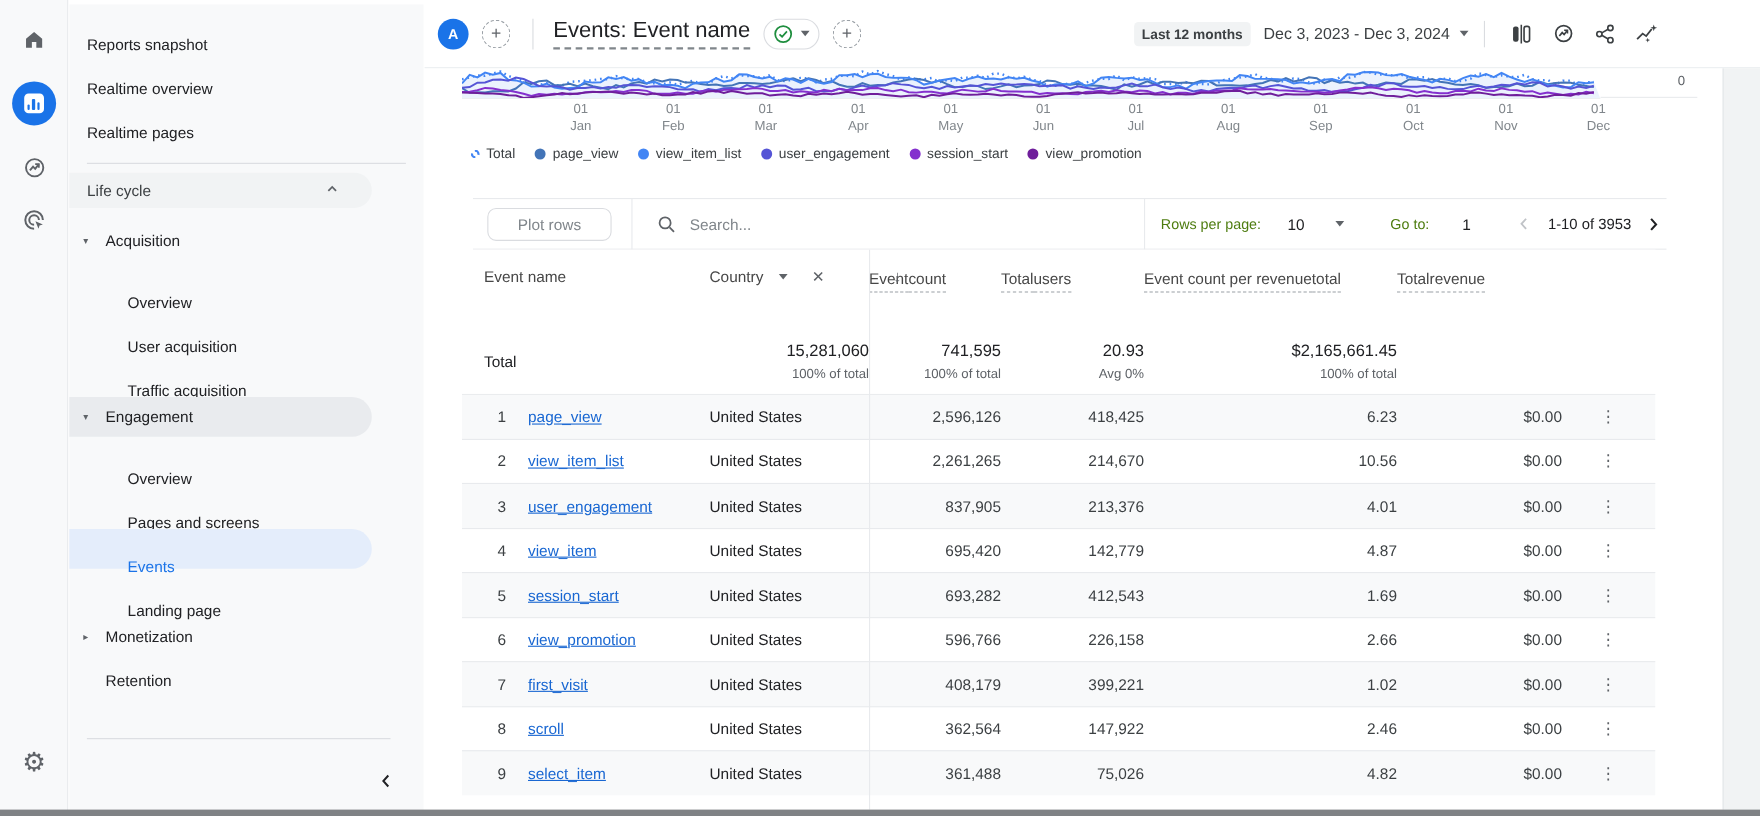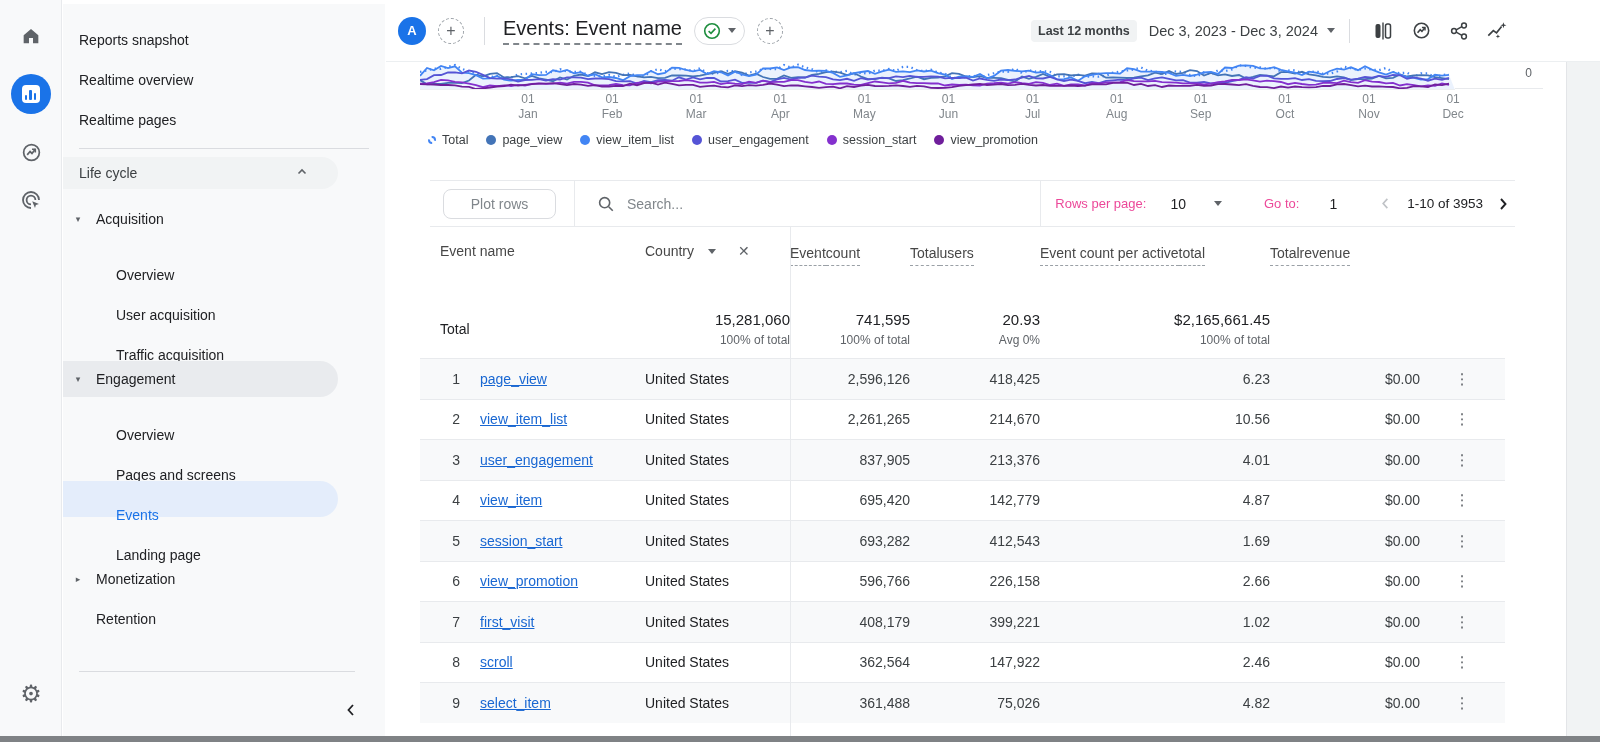--- a/index.html
+++ b/index.html
@@ -59,21 +59,21 @@
   .dot { width:10px; height:10px; border-radius:50%; }
   .dot.dashed { background:transparent !important; border:2px dashed #4285f4; width:8px; height:8px; }
 
   
   .controls { position:absolute; left:430px; top:180px; width:1085px; height:47px; display:flex; align-items:center; border-top:1px solid #e8eaed; border-bottom:1px solid #e8eaed; background:#fff; }
   .plot-btn { width:113px; height:30px; border:1px solid #dadce0; border-radius:8px; background:#fff; color:#80868b; font-size:14px; margin-left:13px; font-family:inherit; }
   .ctrl-vdiv { width:1px; height:47px; background:#e8eaed; margin-left:18px; }
   .search-box { display:flex; align-items:center; margin-left:22px; flex:1; gap:12px; }
   .search-box input { border:none; outline:none; font-size:14px; color:#202124; flex:1; background:transparent; font-family:inherit; }
   .search-box input::placeholder { color:#80868b; }
-  .pg-label { font-size:13px; color:#ec4899; }
+  .pg-label { font-size:13px; color:#4d7c0f; }
   .pg-value { font-size:14px; color:#202124; }
   .pager { display:flex; align-items:center; }
   .chev { width:24px; height:24px; display:flex; align-items:center; justify-content:center; cursor:pointer; }
 
   .tgrid { display:grid; grid-template-columns:40px 170px 160px 120px 130px 230px 150px 85px; align-items:center; }
   .thead { position:absolute; left:420px; top:227px; width:1085px; height:73px; align-items:start; background:#fff; }
   .th { font-size:14px; color:#474747; padding-top:16px; }
   .th-dim1 { padding-left:20px; grid-column:1 / span 2; }
   .th-dim2 { padding-left:15px; display:flex; align-items:center; gap:14px; }
   .metric-th { display:flex; flex-direction:row; align-items:flex-end; padding-top:16px; line-height:21px; }
@@ -343,21 +343,21 @@
 
 <div class="metric-th">
       <span>Event</span>
       <span>count</span>
     </div>
     <div class="metric-th">
       <span>Total</span>
       <span>users</span>
     </div>
     <div class="metric-th">
-      <span>Event count per active</span>
+      <span>Event count per revenue</span>
       <span>total</span>
     </div>
     <div class="metric-th">
       <span>Total</span>
       <span>revenue</span>
     </div>
     <div></div>
   </div>
 <div class="sort-wrap" style="position:absolute; left:790px; top:227px; width:0; height:0;">
   <span class="sort-arrow">↓</span>

